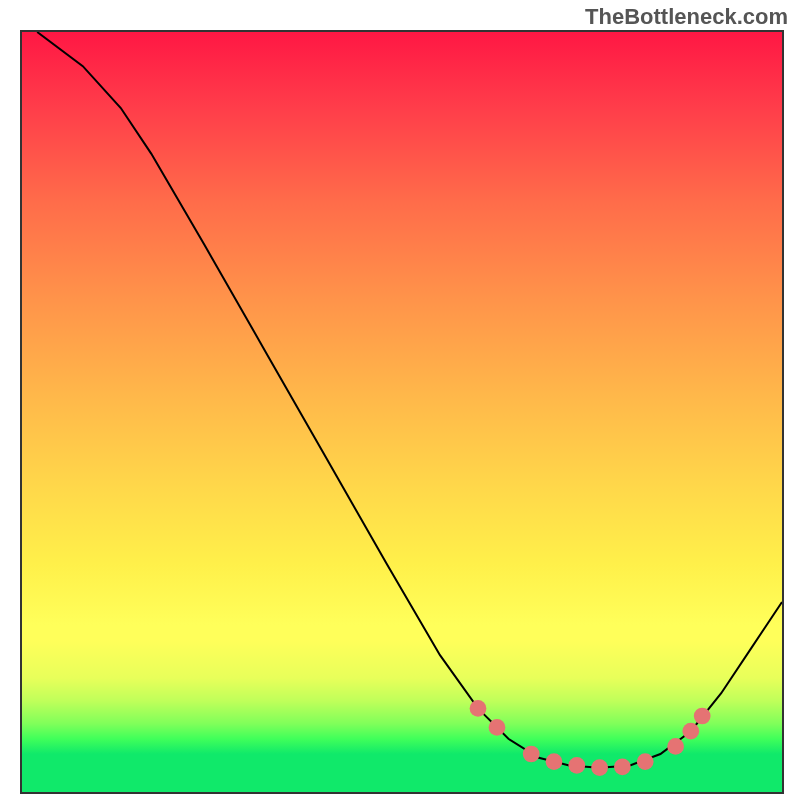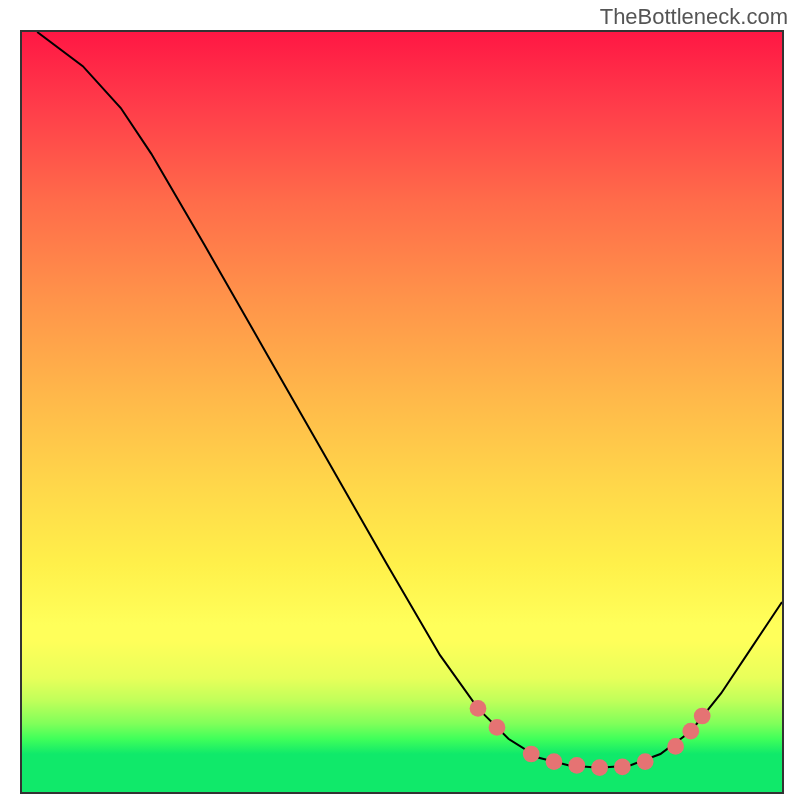--- a/index.html
+++ b/index.html
@@ -15,21 +15,21 @@
     position: relative;
     width: 800px;
     height: 800px;
   }
   .watermark {
     position: absolute;
     top: 4px;
     right: 12px;
     font-size: 22px;
     color: #555;
-    font-weight: 400;
+    font-weight: 700;
   }
   .plot-area {
     position: absolute;
     left: 20px;
     top: 30px;
     width: 760px;
     height: 760px;
     border: 2px solid #333;
     background: linear-gradient(to bottom,
       #ff1744 0%,

